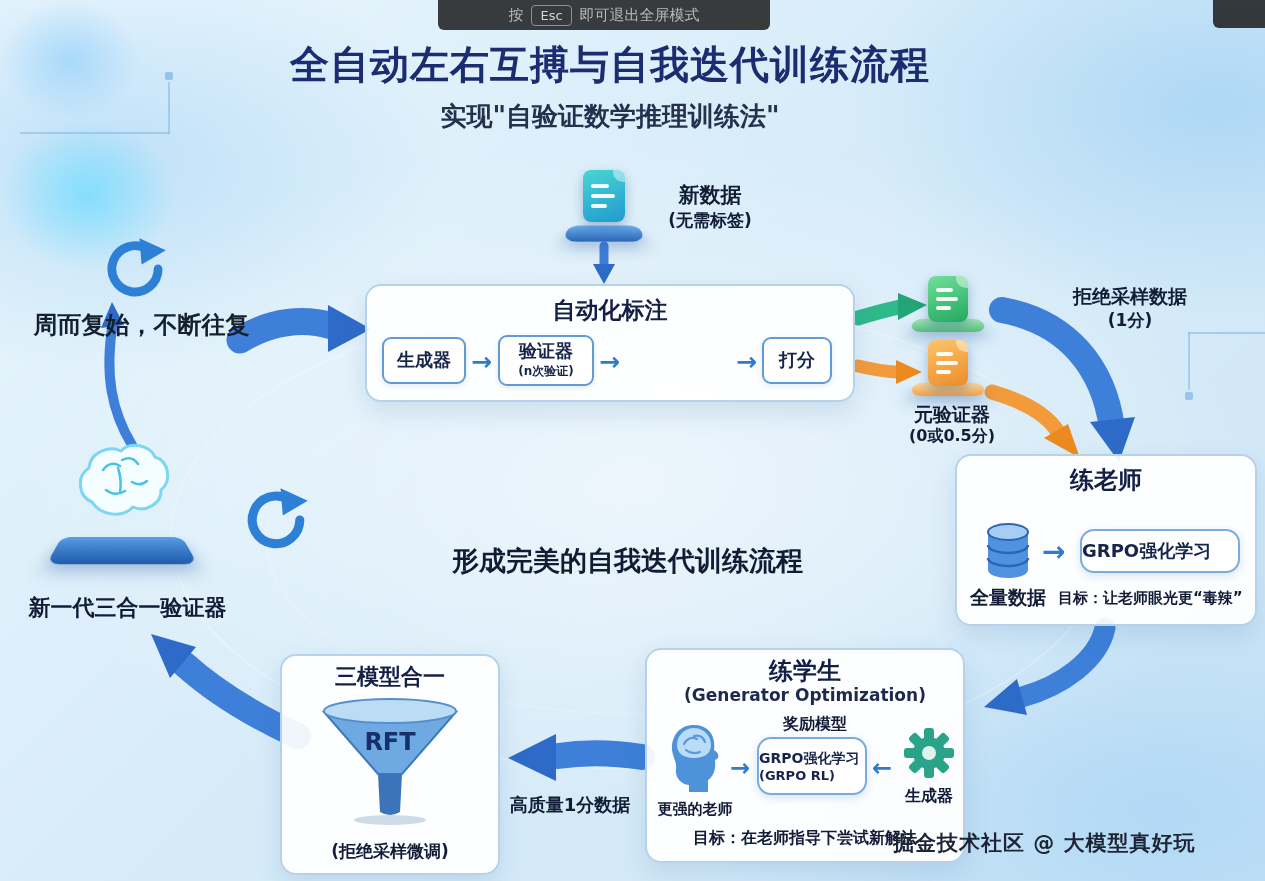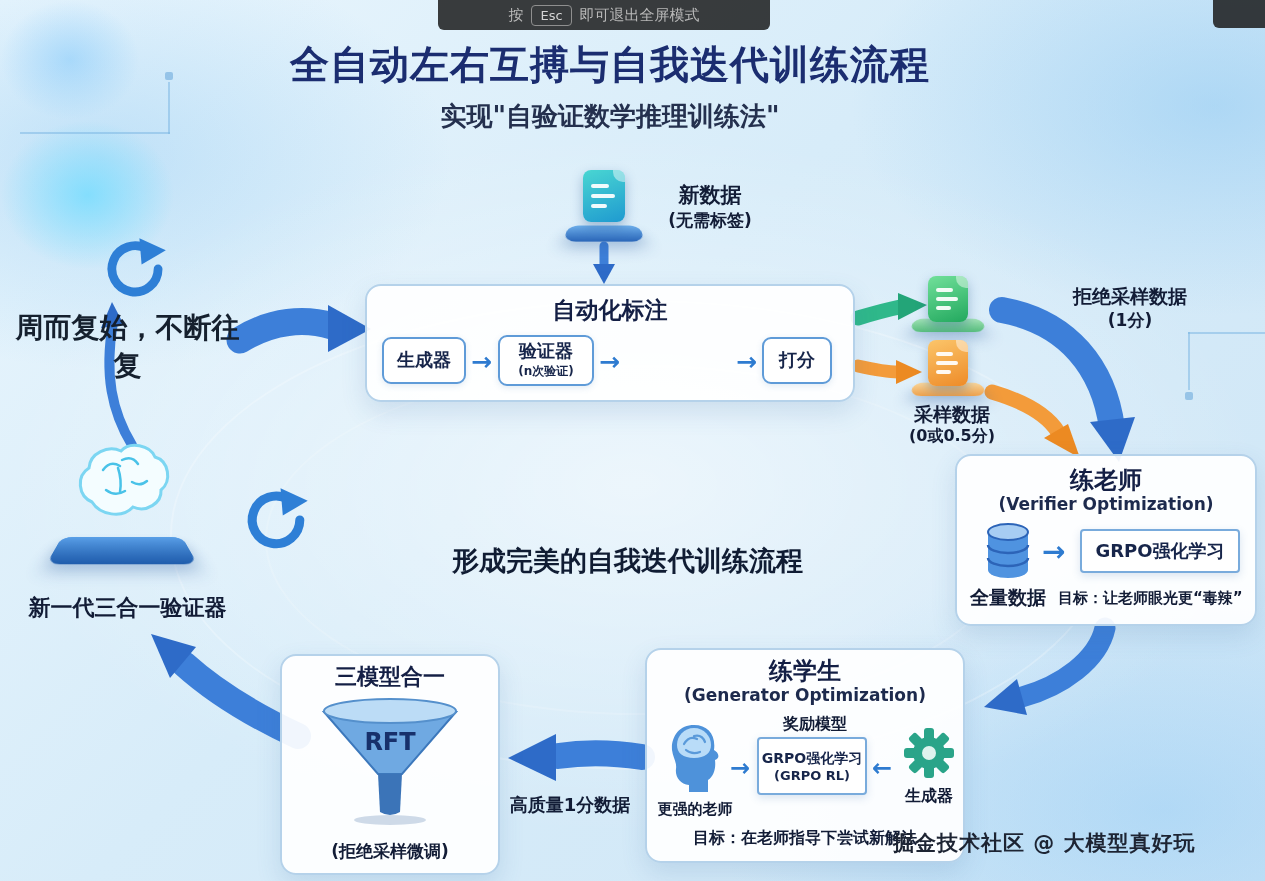--- a/index.html
+++ b/index.html
@@ -42,22 +42,22 @@
   .panel-sub{position:absolute;z-index:3;font-weight:600;color:#1d2a4d;text-align:center}
 
   .step{position:absolute;background:#fff;border:2px solid #5f9bd8;border-radius:9px;
     display:flex;flex-direction:column;align-items:center;justify-content:center;z-index:3;
     box-shadow:0 2px 6px rgba(70,120,180,.15)}
   .step .lbl{font-size:18px;font-weight:700;color:#17254a;line-height:1.15}
   .step .nte{font-size:12px;font-weight:600;color:#17254a;margin-top:1px}
 
   .flow-arrow{position:absolute;color:#2e7bd0;font-weight:800;z-index:3;font-size:25px;line-height:1}
 
-  .boxed{position:absolute;background:#fff;border:2px solid #79abdc;border-radius:4px;
-    display:flex;flex-direction:column;align-items:center;justify-content:center;z-index:3;
+  .boxed{position:absolute;background:#fff;border:2px solid #79abdc;border-radius:14px;
+    display:flex;flex-direction:column;justify-content:center;z-index:3;
     box-shadow:0 3px 8px rgba(60,110,170,.18)}
 
   .lab{position:absolute;z-index:3;color:#121c36;font-weight:700}
 
   .doc{position:absolute;border-radius:8px;z-index:3;box-shadow:0 5px 12px rgba(30,80,140,.35)}
   .doc .bar{position:absolute;left:8px;height:4px;border-radius:2px;background:rgba(255,255,255,.93)}
   .doc .fold{position:absolute;right:0;top:0;width:12px;height:12px;background:rgba(255,255,255,.45);
     border-radius:0 8px 0 10px}
   .platform-3d{position:absolute;border-radius:12px;z-index:2;
     transform:perspective(150px) rotateX(52deg);box-shadow:0 10px 16px rgba(40,90,160,.3)}
@@ -170,26 +170,25 @@
   <div class="lab tc" style="left:1000px;top:284px;width:260px;font-size:19px">拒绝采样数据</div>
   <div class="lab tc" style="left:1000px;top:309px;width:260px;font-size:17px">(1分)</div>
 
   <div class="platform-3d" style="left:912px;top:378px;width:72px;height:22px;background:linear-gradient(#fad9a0,#eda14c)"></div>
   <div class="doc" style="left:928px;top:340px;width:40px;height:46px;background:linear-gradient(160deg,#fbc56a,#ee8b28)">
     <div class="fold"></div>
     <div class="bar" style="top:12px;width:17px"></div>
     <div class="bar" style="top:21px;width:22px"></div>
     <div class="bar" style="top:30px;width:15px"></div>
   </div>
-  <div class="lab tc" style="left:878px;top:402px;width:148px;font-size:19px">采样数据</div>
+  <div class="lab tc" style="left:878px;top:402px;width:148px;font-size:19px">元验证器</div>
   <div class="lab tc" style="left:878px;top:426px;width:148px;font-size:16px">(0或0.5分)</div>
 
   <div class="panel" style="left:955px;top:454px;width:302px;height:172px"></div>
   <div class="panel-title" style="left:955px;top:464px;width:302px;font-size:24px">练老师</div>
-  <div class="panel-sub" style="left:955px;top:494px;width:302px;font-size:17px">(Verifier Optimization)</div>
   <svg class="abs" style="left:982px;top:520px;z-index:3" width="52" height="62" viewBox="0 0 52 62">
     <path d="M6 12 v38 a20 8 0 0 0 40 0 v-38" fill="#4f93e0"></path>
     <path d="M6 25 a20 8 0 0 0 40 0" fill="none" stroke="#2c64b8" stroke-width="2.5"></path>
     <path d="M6 38 a20 8 0 0 0 40 0" fill="none" stroke="#2c64b8" stroke-width="2.5"></path>
     <ellipse cx="26" cy="12" rx="20" ry="8" fill="#a7cdf3" stroke="#2c64b8" stroke-width="2"></ellipse>
   </svg>
   <div class="flow-arrow" style="left:1042px;top:538px;font-size:28px">→</div>
   <div class="boxed" style="left:1080px;top:529px;width:160px;height:44px">
     <span style="font-size:18px;font-weight:700;color:#17254a">GRPO强化学习</span>
   </div>
@@ -235,21 +234,21 @@
   </svg>
   <div class="lab tc" style="left:330px;top:728px;width:120px;font-size:24px;color:#17306b;z-index:4">RFT</div>
   <div class="lab tc" style="left:290px;top:840px;width:200px;font-size:17px">(拒绝采样微调)</div>
 
   <div class="lab tc" style="left:495px;top:793px;width:150px;font-size:18px">高质量1分数据</div>
 
   <svg class="abs" style="left:102px;top:236px;z-index:3" width="66" height="66" viewBox="0 0 60 60">
     <path d="M51 30 A21 21 0 1 1 41 12" fill="none" stroke="#2e7fd6" stroke-width="8" stroke-linecap="round"></path>
     <polygon points="34 2 58 13 36 26" fill="#2e7fd6"></polygon>
   </svg>
-  <div class="lab tc" style="left:5px;top:309px;width:245px;font-size:28px;color:#15202e">周而复始，不断往复</div>
+  <div class="lab tc" style="left:19px;top:309px;width:245px;font-size:24px;color:#15202e">周而复始，不断往复</div>
 
   <svg class="abs" style="left:242px;top:486px;z-index:3" width="68" height="68" viewBox="0 0 60 60">
     <path d="M51 30 A21 21 0 1 1 41 12" fill="none" stroke="#2e7fd6" stroke-width="8" stroke-linecap="round"></path>
     <polygon points="34 2 58 13 36 26" fill="#2e7fd6"></polygon>
   </svg>
   <div class="lab tc" style="left:315px;top:543px;width:625px;font-size:27px;color:#101c33">形成完美的自我迭代训练流程</div>
 
   <div class="glow" style="left:40px;top:425px;width:175px;height:150px;background:radial-gradient(rgba(110,220,255,.75),rgba(110,220,255,0) 70%)"></div>
   <div class="platform-3d" style="left:55px;top:527px;width:134px;height:44px;background:linear-gradient(#5aa0e8,#1f5cac)"></div>
   <svg class="abs" style="left:70px;top:440px;z-index:3" width="110" height="95" viewBox="0 0 110 95">

